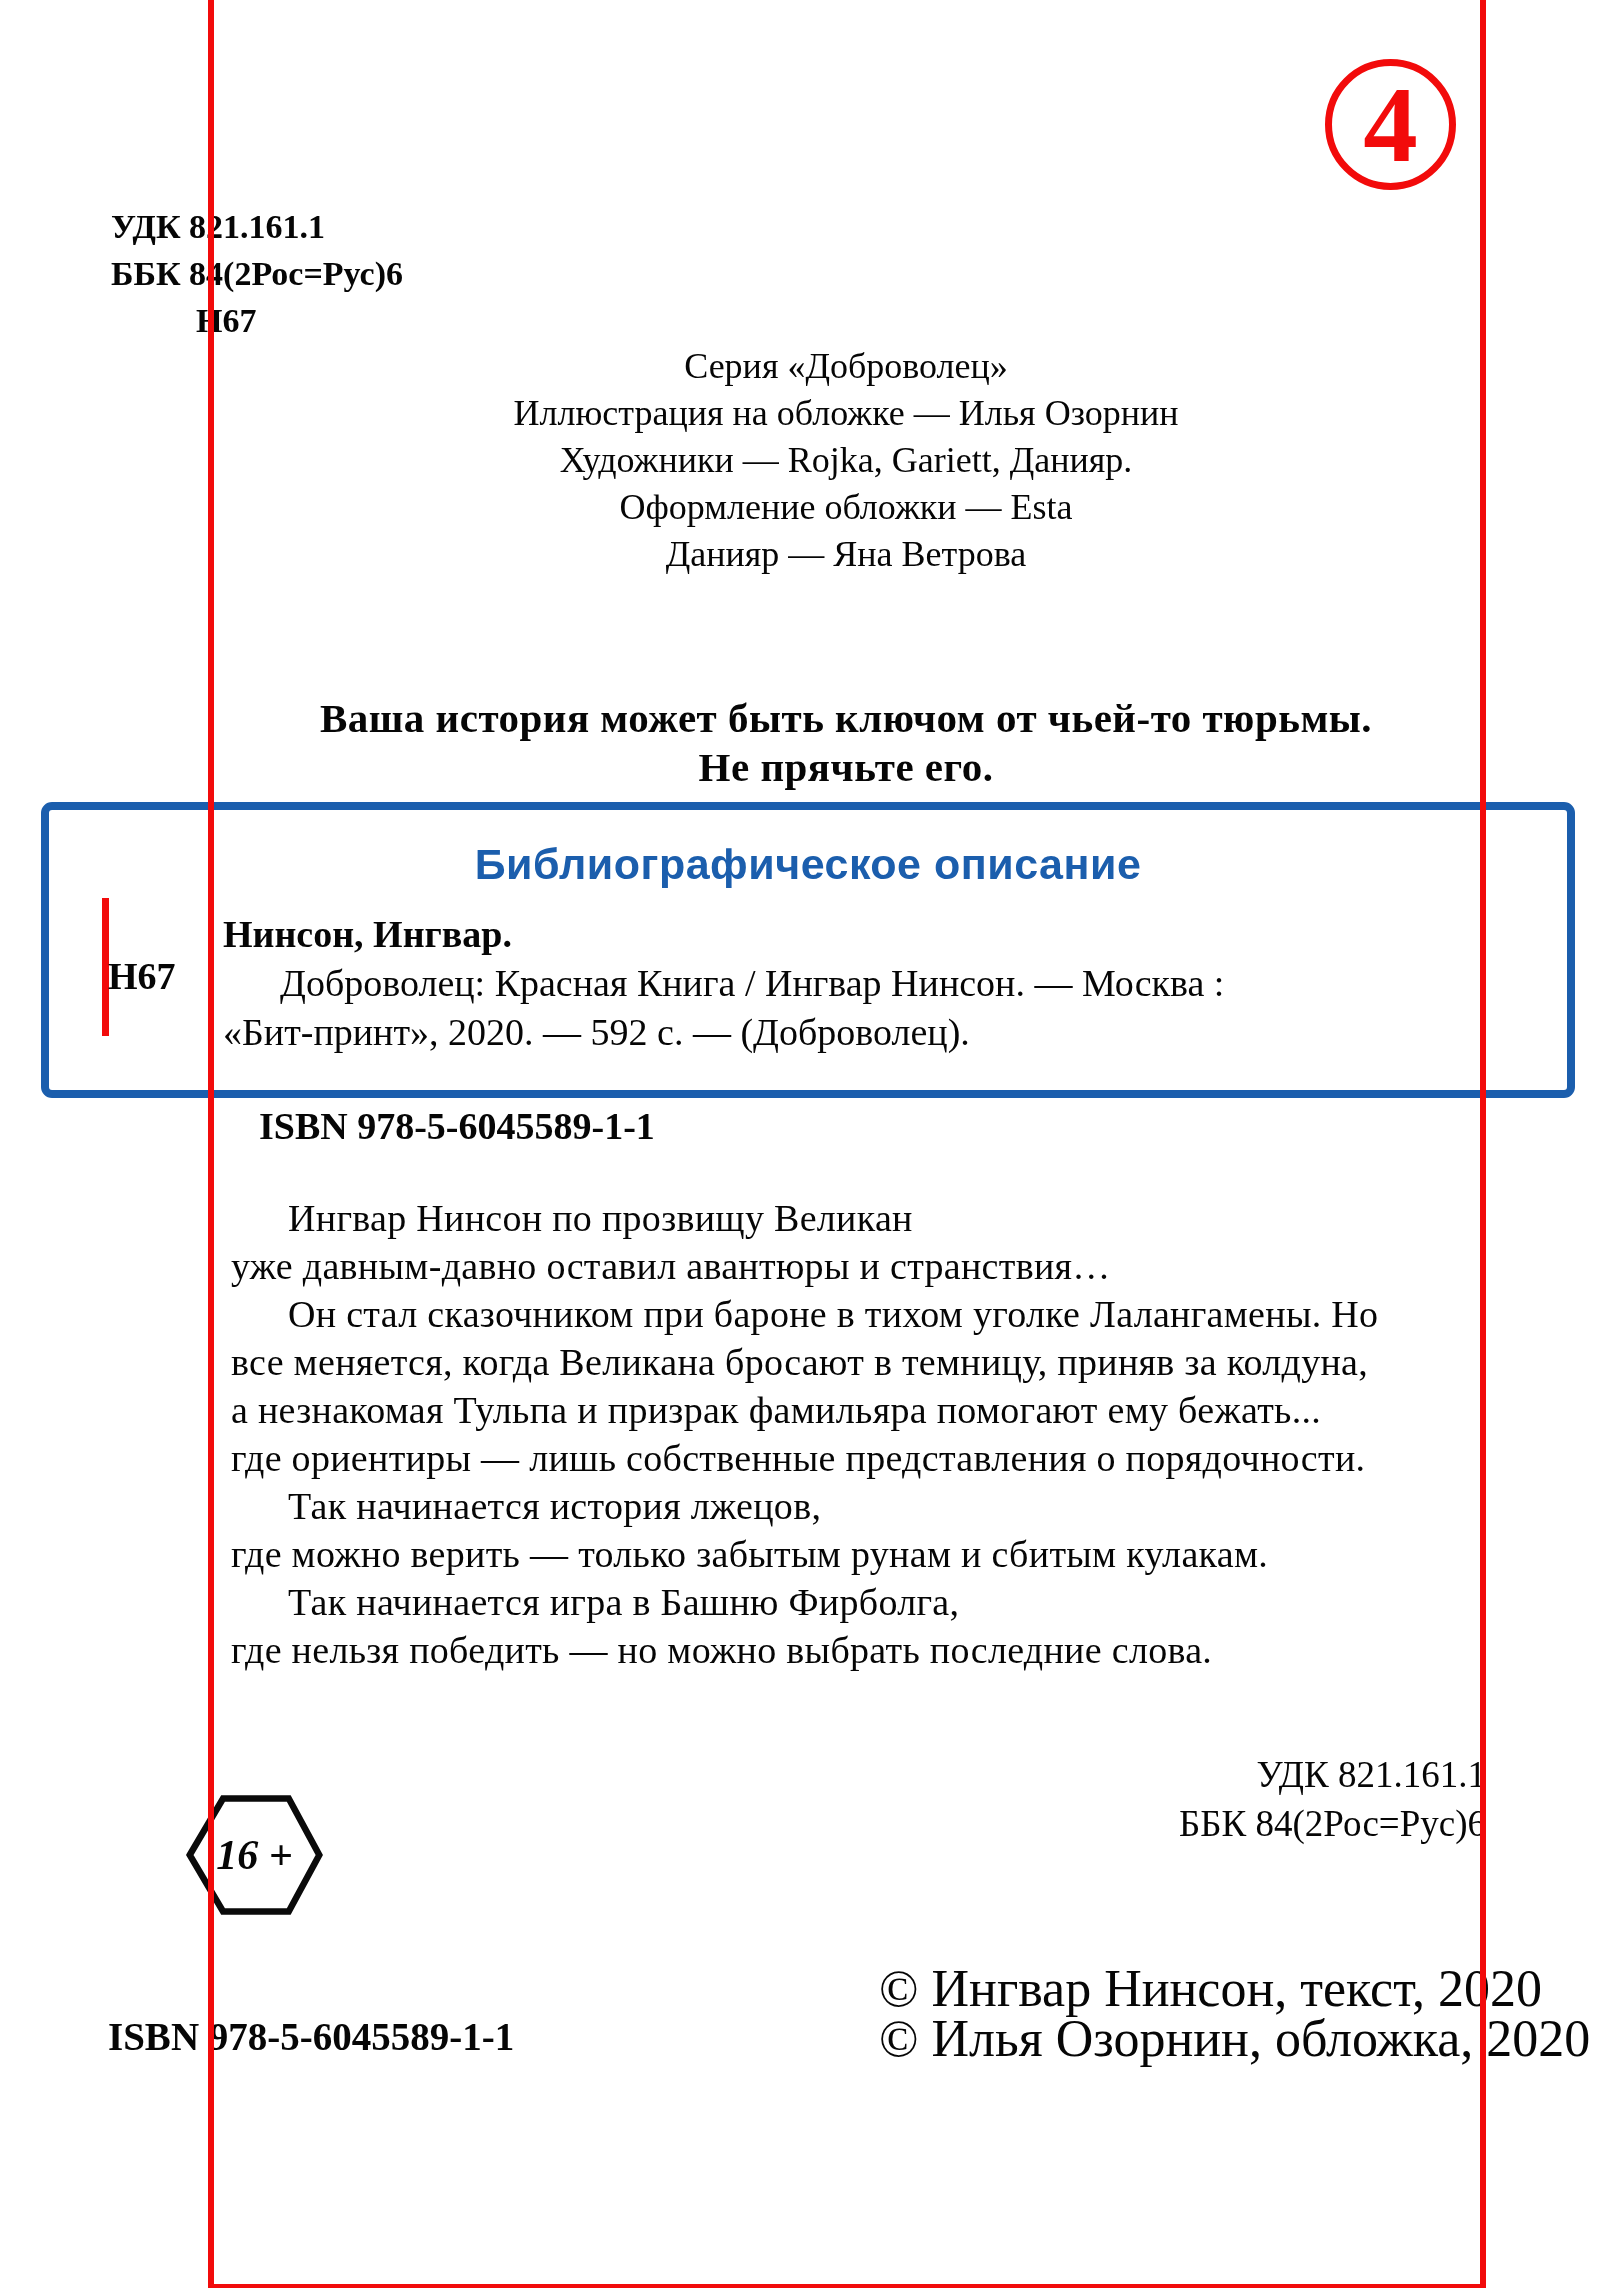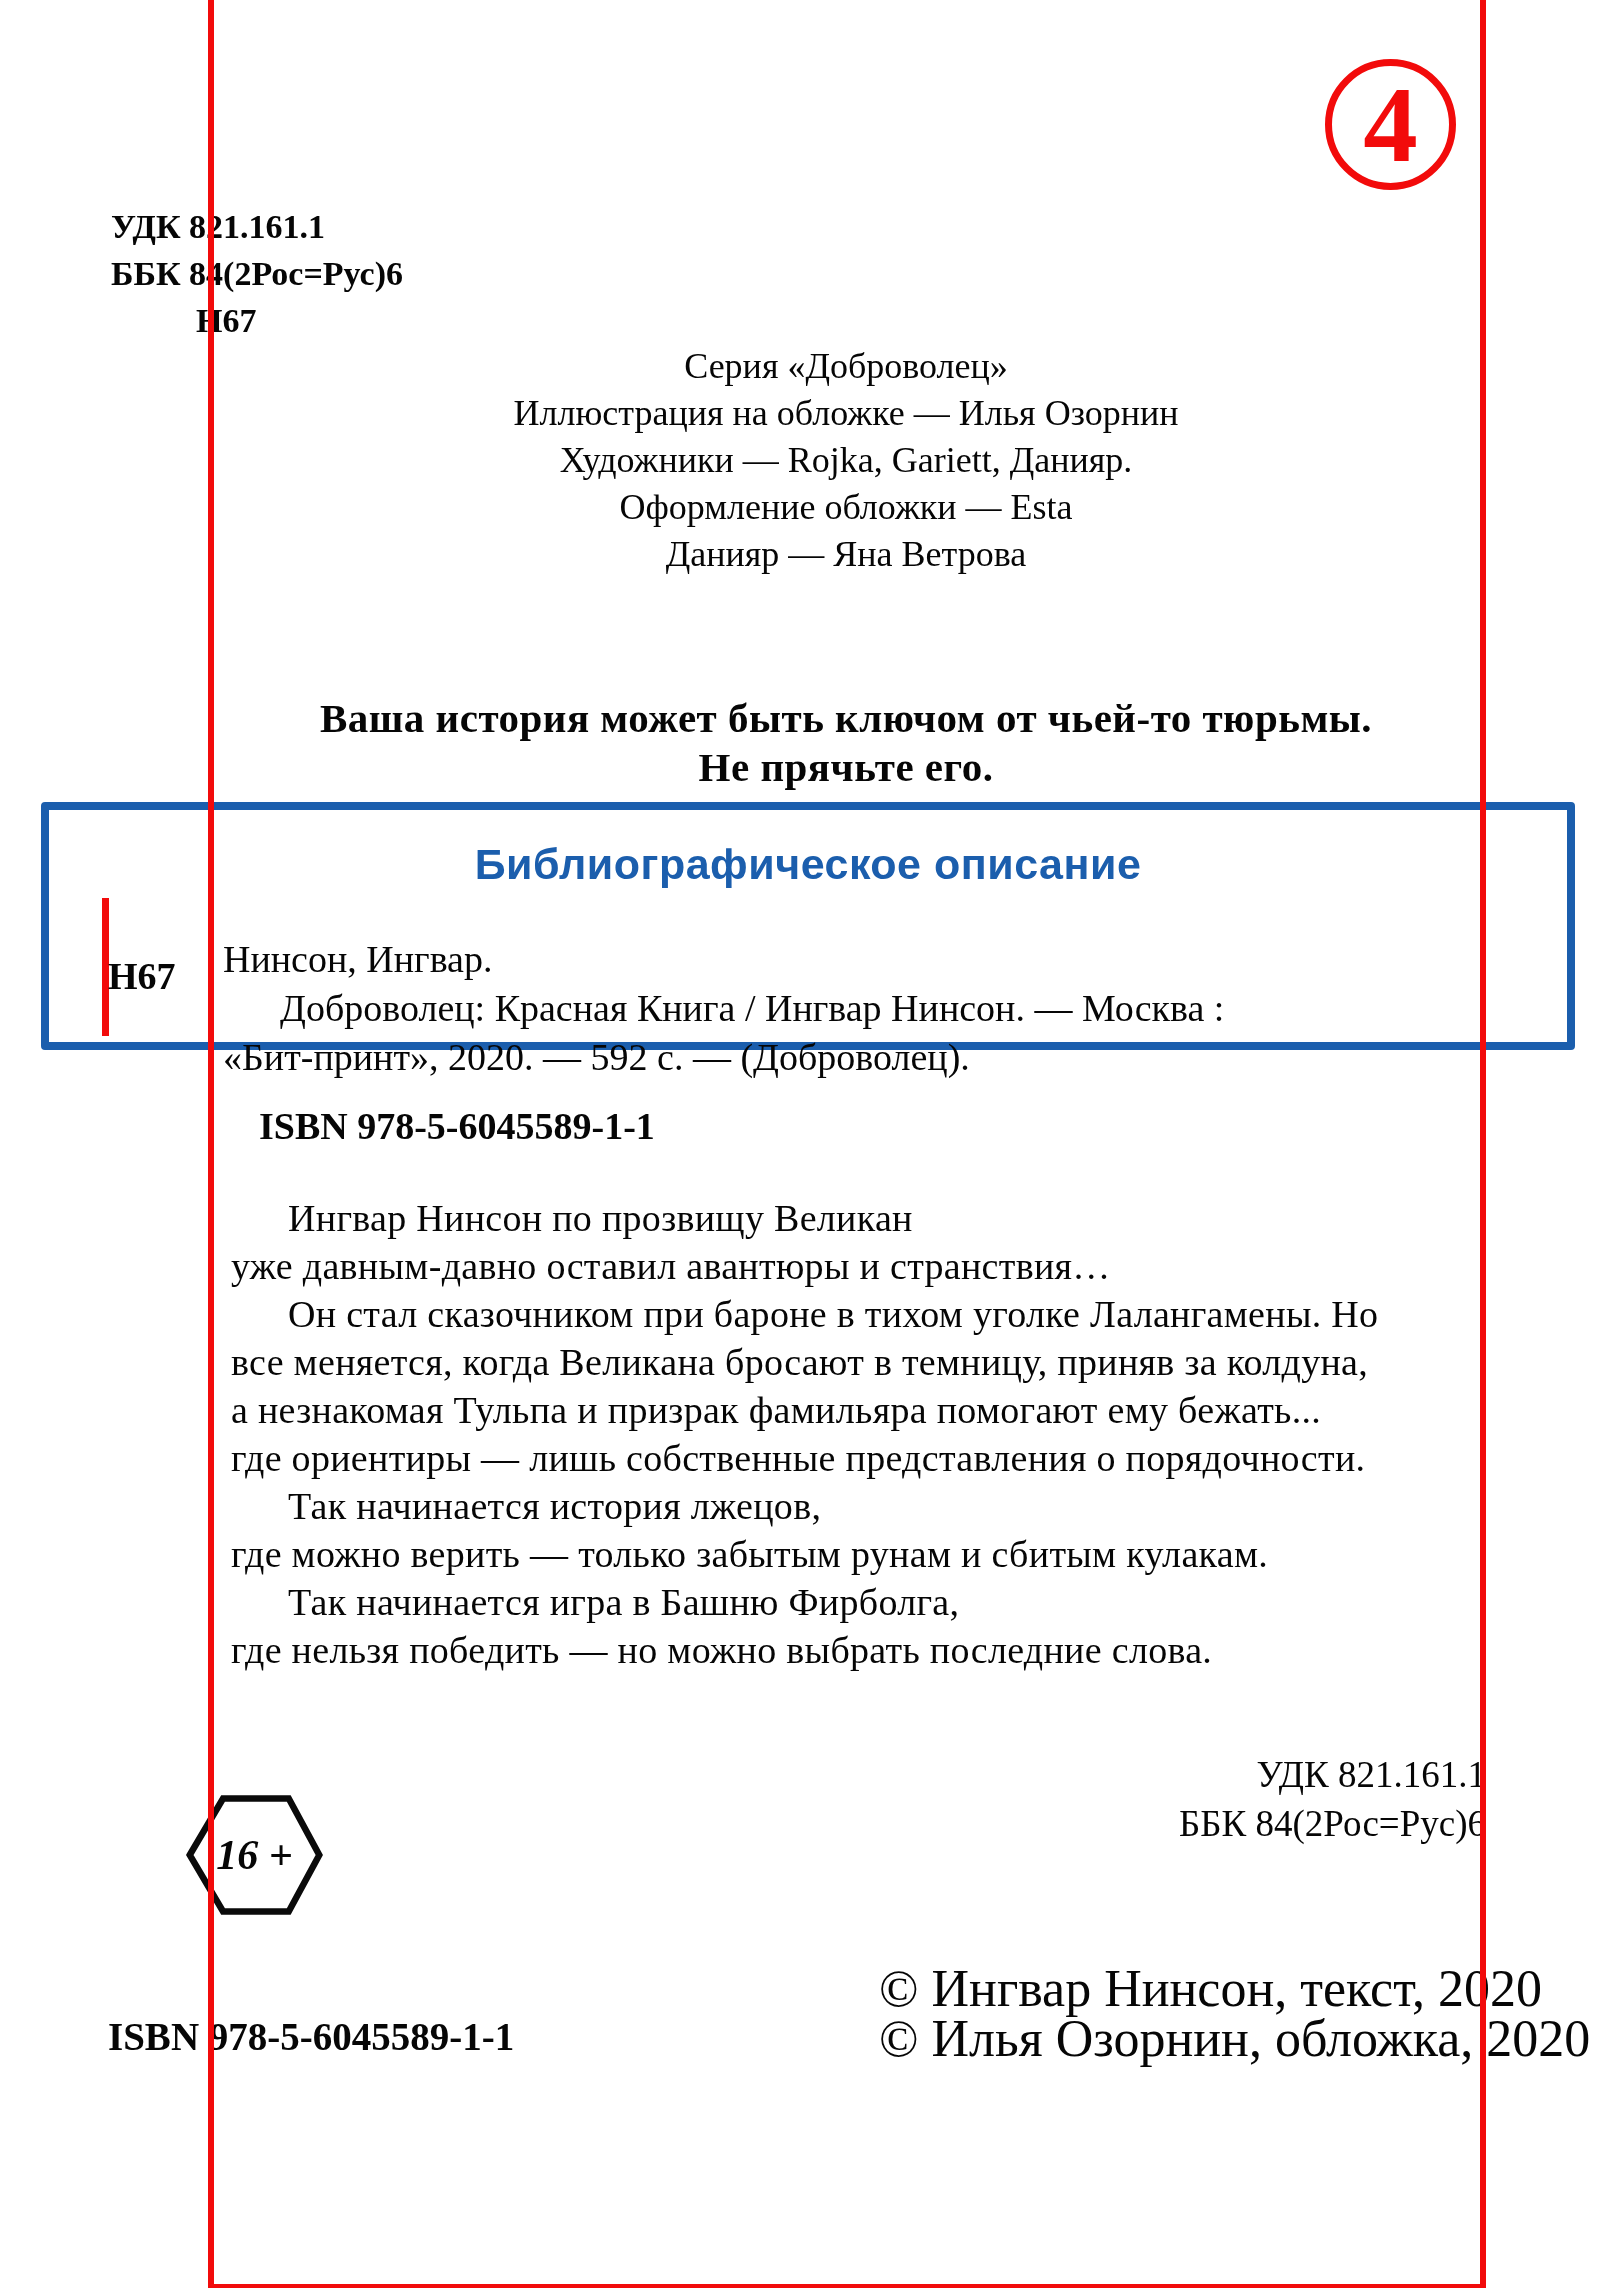--- a/index.html
+++ b/index.html
@@ -29,32 +29,32 @@
 
   .top-codes{position:absolute; left:111px; top:203px; font-weight:bold; font-size:34px; line-height:47px; white-space:nowrap;}
   .top-codes .c3{padding-left:85px;}
 
   .series{position:absolute; left:81px; width:1530px; top:343px; text-align:center; font-size:36px; line-height:47px;}
   .series .name{}
 
   .motto{position:absolute; left:81px; width:1530px; top:694px; text-align:center; font-weight:bold; font-size:41px; line-height:49px; letter-spacing:0.5px;}
 
   .bib-box{
-    position:absolute; left:41px; top:802px; width:1534px; height:248px;
-    border:8.3px solid var(--blue); border-radius:4px; box-sizing:border-box; z-index:5;
+    position:absolute; left:41px; top:802px; width:1534px; height:296px;
+    border:8.3px solid var(--blue); border-radius:11px; box-sizing:border-box; z-index:5;
   }
   .bib-title{
     position:absolute; left:0; width:100%; top:29.5px; text-align:center;
     font-family:"Liberation Sans","DejaVu Sans",sans-serif; font-weight:bold;
     font-size:43px; color:var(--blue); letter-spacing:0.5px;
   }
   .bib-tick{position:absolute; left:102px; top:898px; width:6.5px; height:138px; background:var(--red); z-index:6;}
   .bib-code{position:absolute; left:108px; top:954px; font-weight:bold; font-size:38px; z-index:6;}
   .bib-entry{position:absolute; left:223px; top:910px; font-size:38px; line-height:49px; z-index:6; white-space:nowrap;}
-  .bib-entry .author{font-weight:normal;margin-top:25px;}
+  .bib-entry .author{font-weight:bold;}
   .bib-entry .l2{padding-left:57px;}
 
   .isbn-top{position:absolute; left:259px; top:1104px; font-weight:bold; font-size:38px;}
 
   .annotation{position:absolute; left:221px; top:1194px; font-size:38px; line-height:48px; letter-spacing:0.3px; white-space:nowrap;margin-left:10px;}
   .annotation .indent{padding-left:57px;}
 
   .bottom-codes{position:absolute; right:127px; top:1750px; text-align:right; font-size:37px; line-height:49px; white-space:nowrap;}
 
   .age-hex{position:absolute; left:186px; top:1793px; width:137px; height:124px; z-index:4;}

